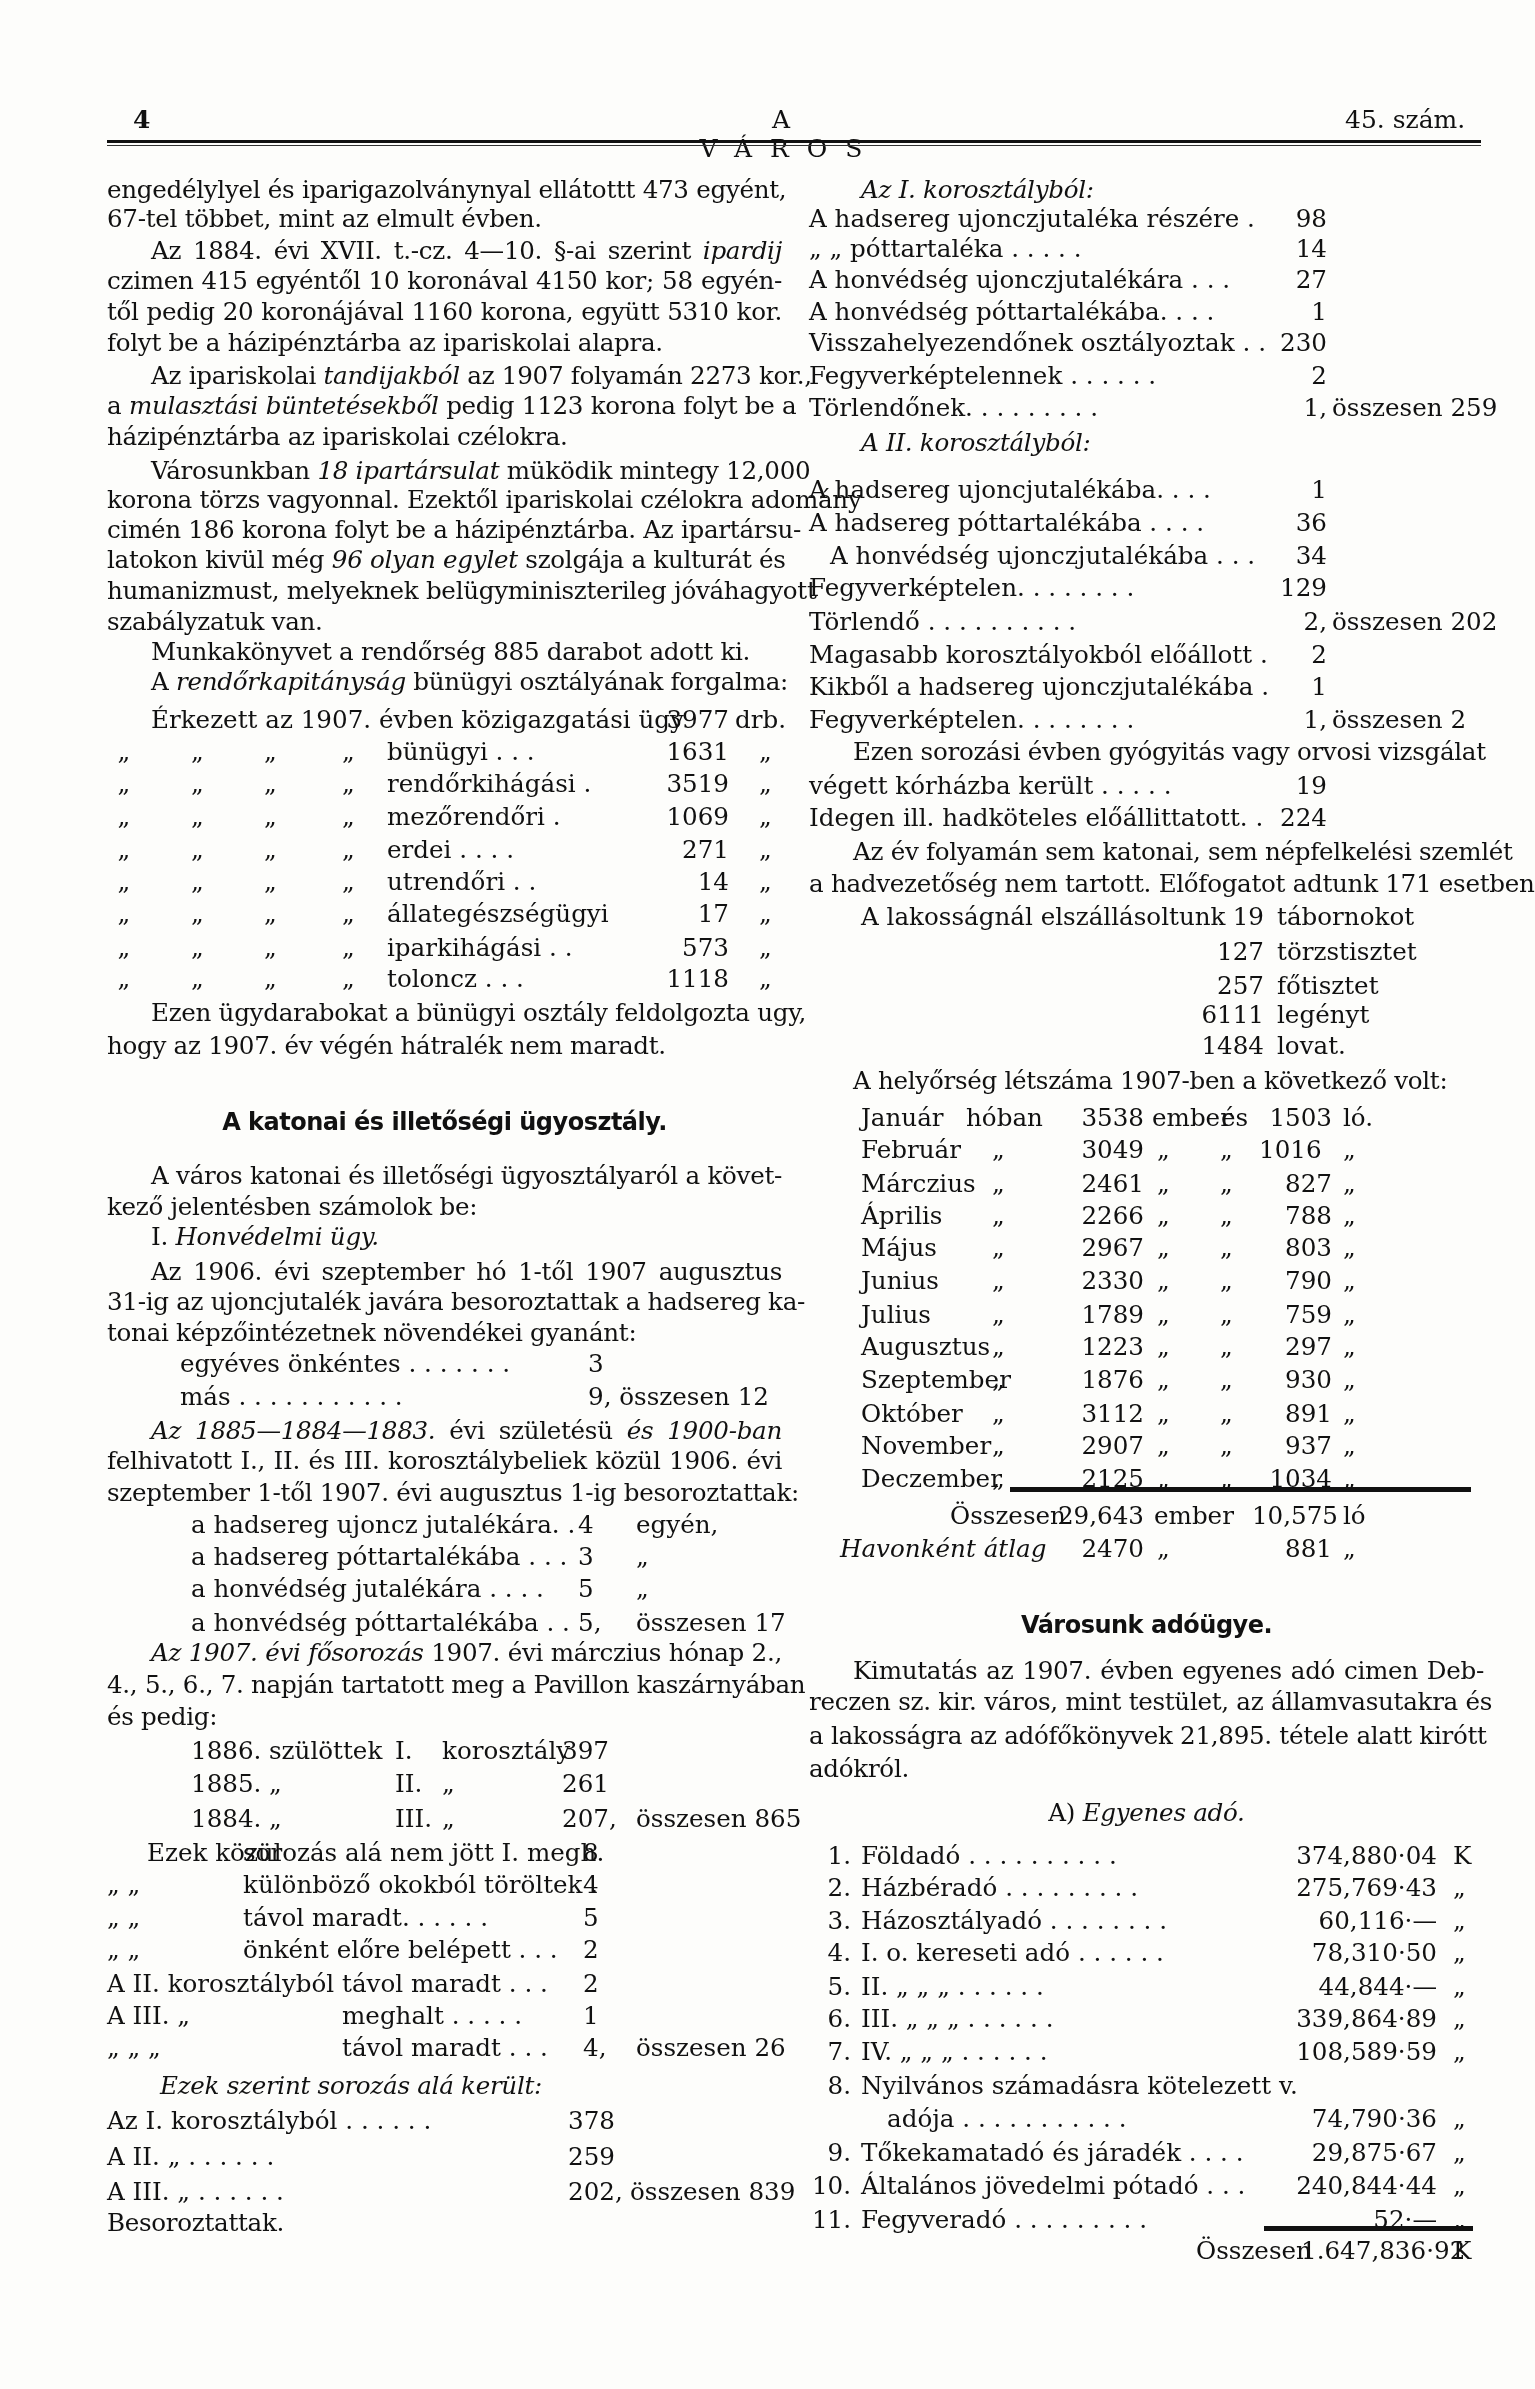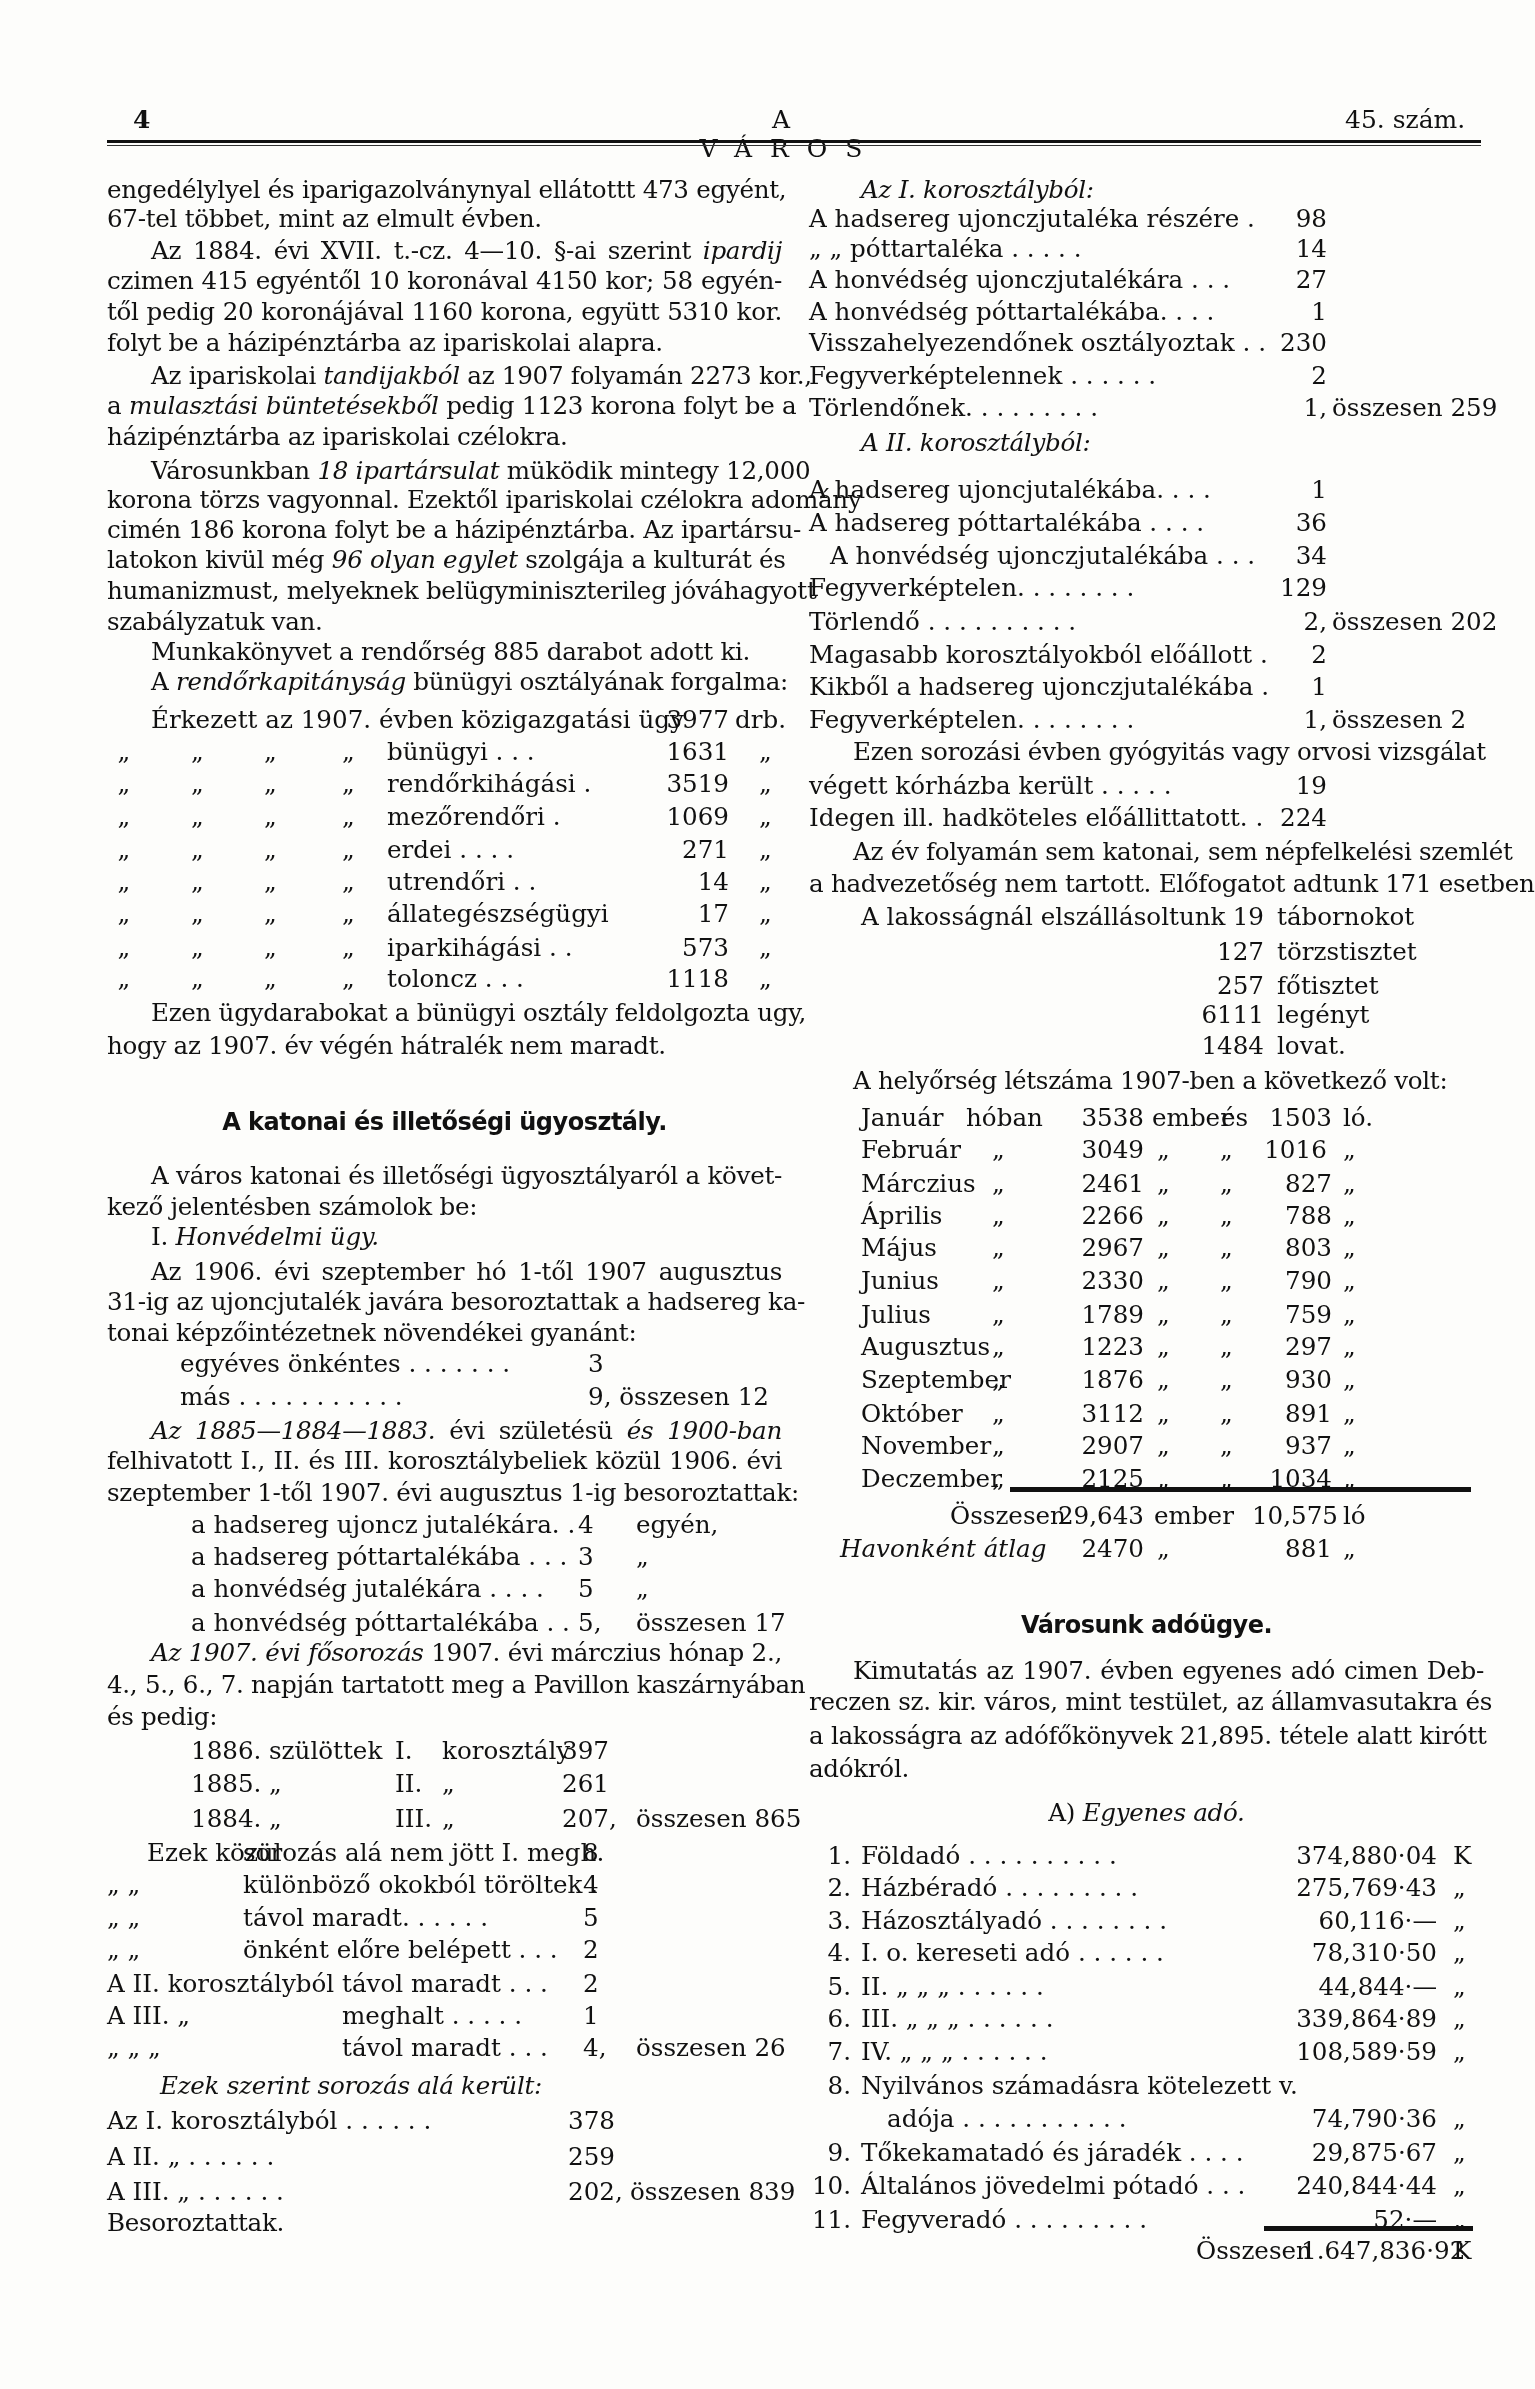--- a/index.html
+++ b/index.html
@@ -379,21 +379,21 @@
       <span style="left: 412px;">és</span>
       <span style="left: 450px; width: 73px; text-align: right;">1503</span>
       <span style="left: 534px;">ló.</span>
     </div>
     <div class="row" style="left: 809px; top: 1135px; width: 680px;">
       <span style="left: 52px;">Február</span>
       <span style="left: 183px;">„</span>
       <span style="left: 262px; width: 73px; text-align: right;">3049</span>
       <span style="left: 348px;">„</span>
       <span style="left: 411px;">„</span>
-      <span style="left: 450px; width: 73px; text-align: center;">1016</span>
+      <span style="left: 450px; width: 73px; text-align: left;">1016</span>
       <span style="left: 534px;">„</span>
     </div>
     <div class="row" style="left: 809px; top: 1169px; width: 680px;">
       <span style="left: 52px;">Márczius</span>
       <span style="left: 183px;">„</span>
       <span style="left: 262px; width: 73px; text-align: right;">2461</span>
       <span style="left: 348px;">„</span>
       <span style="left: 411px;">„</span>
       <span style="left: 450px; width: 73px; text-align: right;">827</span>
       <span style="left: 534px;">„</span>

